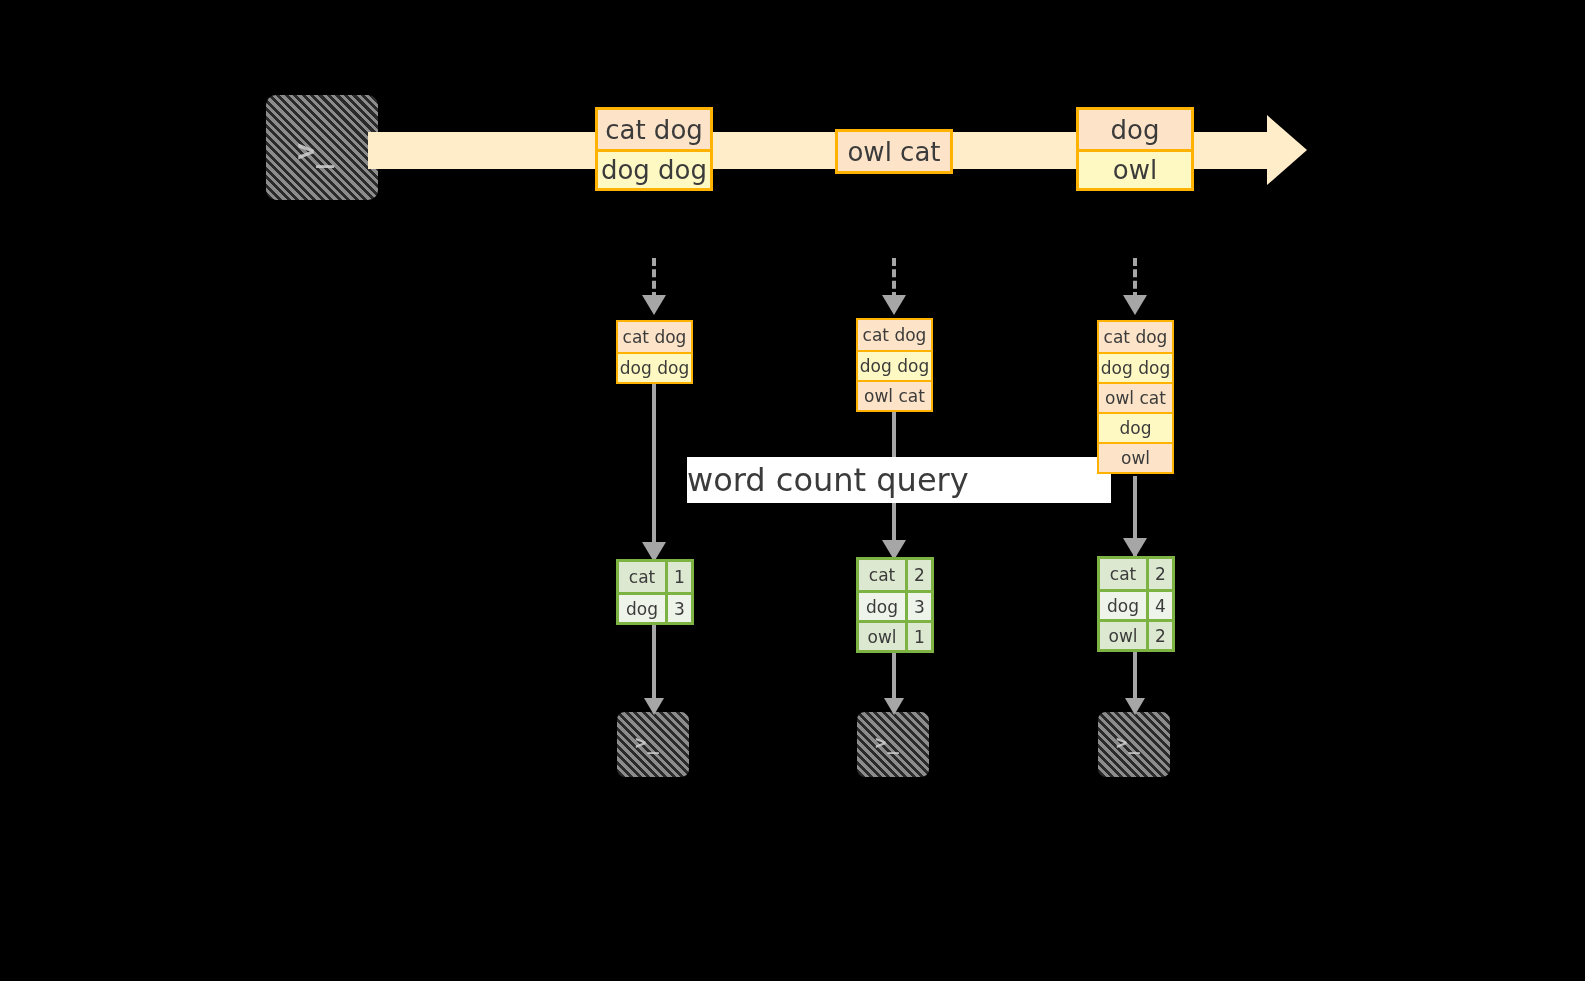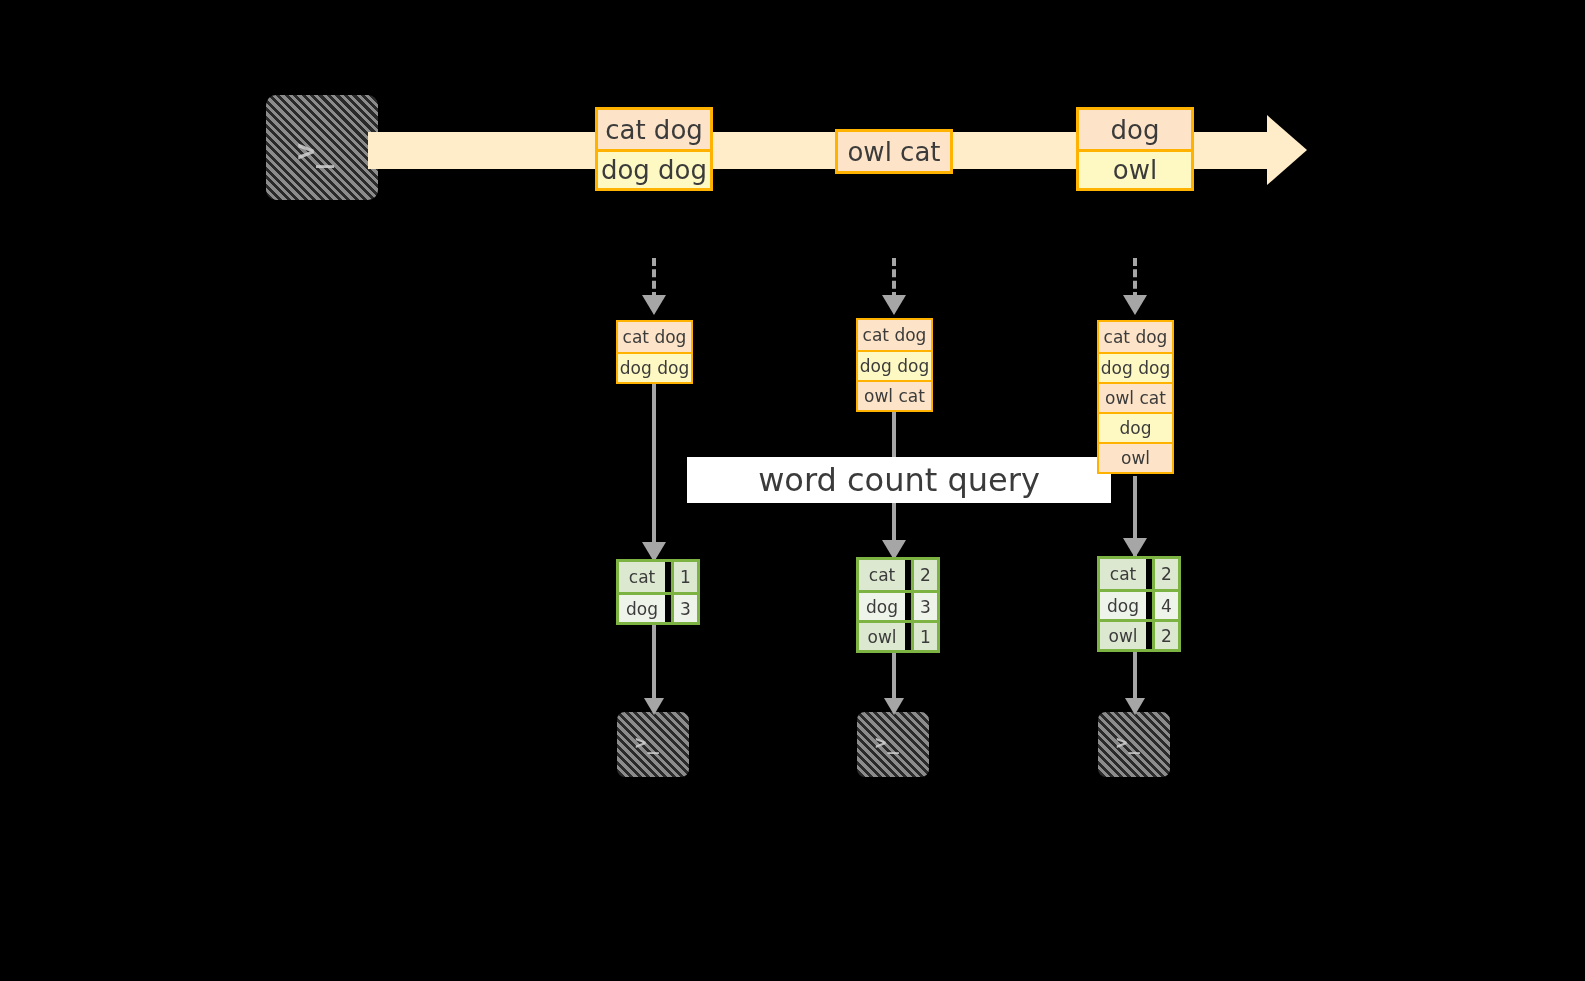--- a/index.html
+++ b/index.html
@@ -77,21 +77,21 @@
   .rec.small .cell + .cell { border-top: 2px solid #ffb300; }
 
   
   .tbl {
     position: absolute;
     border: 3px solid #7cb342;
     display: flex;
     flex-direction: column;
     z-index: 5;
   }
-  .tbl .row { display: flex; height: 30px; gap: 6px; }
+  .tbl .row { display: flex; height: 30px; }
   .tbl .row + .row { border-top: 3px solid #7cb342; }
   .tbl .row .k, .tbl .row .v {
     display: flex; align-items: center; justify-content: center;
     font-size: 17px; color: #3b3b3b;
   }
   .tbl .row .k { width: 46px; }
   .tbl .row .v { width: 26px; border-left: 3px solid #7cb342; }
   .tbl .row.shade-a .k, .tbl .row.shade-a .v { background: #dde8d0; }
   .tbl .row.shade-b .k, .tbl .row.shade-b .v { background: #eff4ea; }
 
@@ -120,21 +120,20 @@
     border-right-width: 10px;
     border-top-width: 17px;
   }
 
   
   .query-band {
     position: absolute;
     background: #ffffff;
     display: flex;
     align-items: center;
-    justify-content: center;
     z-index: 4;
   }
   .query-band .label {
     font-size: 32px;
     color: #3b3b3b;
     white-space: nowrap;
   }
 </style>
 </head>
 <body>

